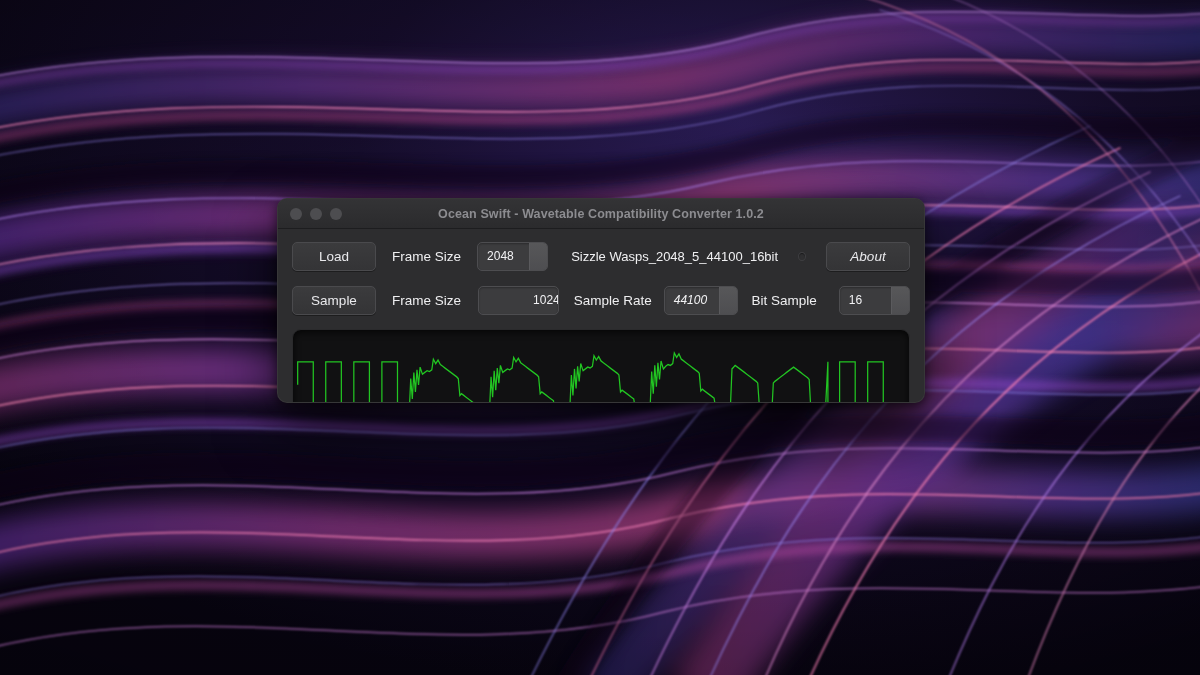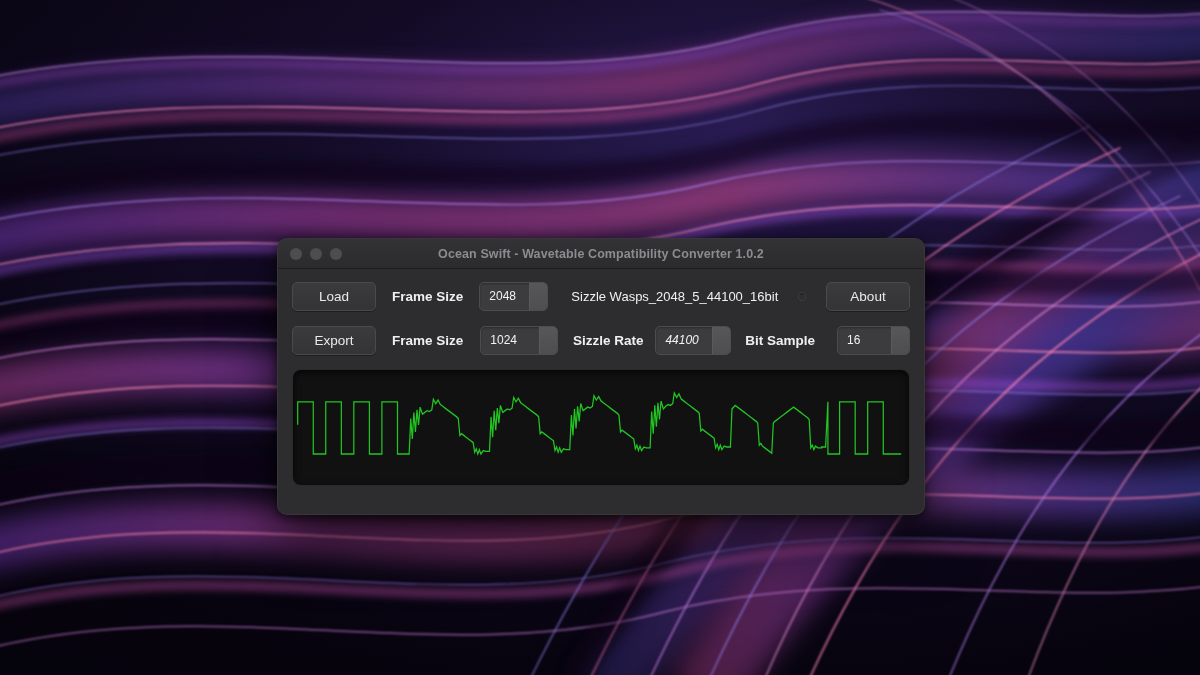--- a/index.html
+++ b/index.html
@@ -21,27 +21,26 @@
     position:absolute; inset:0;
     background:
       radial-gradient(ellipse 120% 90% at 50% 50%, rgba(0,0,0,0) 30%, rgba(0,0,0,0.45) 100%);
     pointer-events:none;
   }
 
   
   #app-window {
     position:absolute;
     left:277px; top:198px;
-    width:648px; height:277px;
+    width:648px; height:205px;
     background:#2d2d2f;
     border-radius:10px;
     box-shadow:0 26px 60px rgba(0,0,0,0.72), 0 3px 12px rgba(0,0,0,0.6);
     overflow:hidden;
     border:1px solid rgba(120,120,125,0.13);
-    margin-top:40px;
   }
 
   #titlebar {
     height:30px;
     background:linear-gradient(180deg,#333335 0%,#2b2b2d 100%);
     border-bottom:1px solid #1d1d1f;
     position:relative;
     display:flex; align-items:center;
   }
   #traffic {
@@ -77,21 +76,21 @@
     padding:0 12px;
     cursor:pointer;
     display:flex; align-items:center; justify-content:center;
     box-shadow:0 1px 0 rgba(0,0,0,0.35);
   }
 
   
   .lbl {
     color:#efeff1;
     font-size:13.5px;
-    font-weight:bold;
+    font-weight:normal;
     white-space:nowrap;
     user-select:none;
   }
 
   
   .field {
     position:relative;
     height:29px;
     background:#3c3c3e;
     border:1px solid #4d4d50;
@@ -271,34 +270,34 @@
 
       <div class="field" style="width:84px; margin-left:16px;">
         <span class="val">2048</span>
         <span class="stepper"></span>
       </div>
 
       <span id="filename" style="margin-left:23px;">Sizzle Wasps_2048_5_44100_16bit</span>
 
       <span id="led" style="margin-left:20px;"></span>
 
-      <button class="btn" style="width:80px; margin-left:20px;">About</button>
+      <button class="btn" style="width:80px; margin-left:20px;font-style:italic;">About</button>
     </div>
 
     <div class="ctrl-row">
-      <button class="btn" style="width:84px;">Export</button>
+      <button class="btn" style="width:84px;">Sample</button>
 
       <span class="lbl" style="margin-left:16px;">Frame Size</span>
 
-      <div class="field" style="width:85px; margin-left:17px;">
+      <div class="field" style="width:85px; margin-left:17px;padding-left:45px;">
         <span class="val">1024</span>
         <span class="stepper"></span>
       </div>
 
-      <span class="lbl" style="margin-left:15px;">Sizzle Rate</span>
+      <span class="lbl" style="margin-left:15px;">Sample Rate</span>
 
       <div class="field" style="width:83px; margin-left:12px;font-style:italic;">
         <span class="val">44100</span>
         <span class="stepper"></span>
       </div>
 
       <span class="lbl" style="margin-left:14px;">Bit Sample</span>
 
       <div class="field" style="width:80px; margin-left:22px;gap:8px;">
         <span class="val">16</span>

